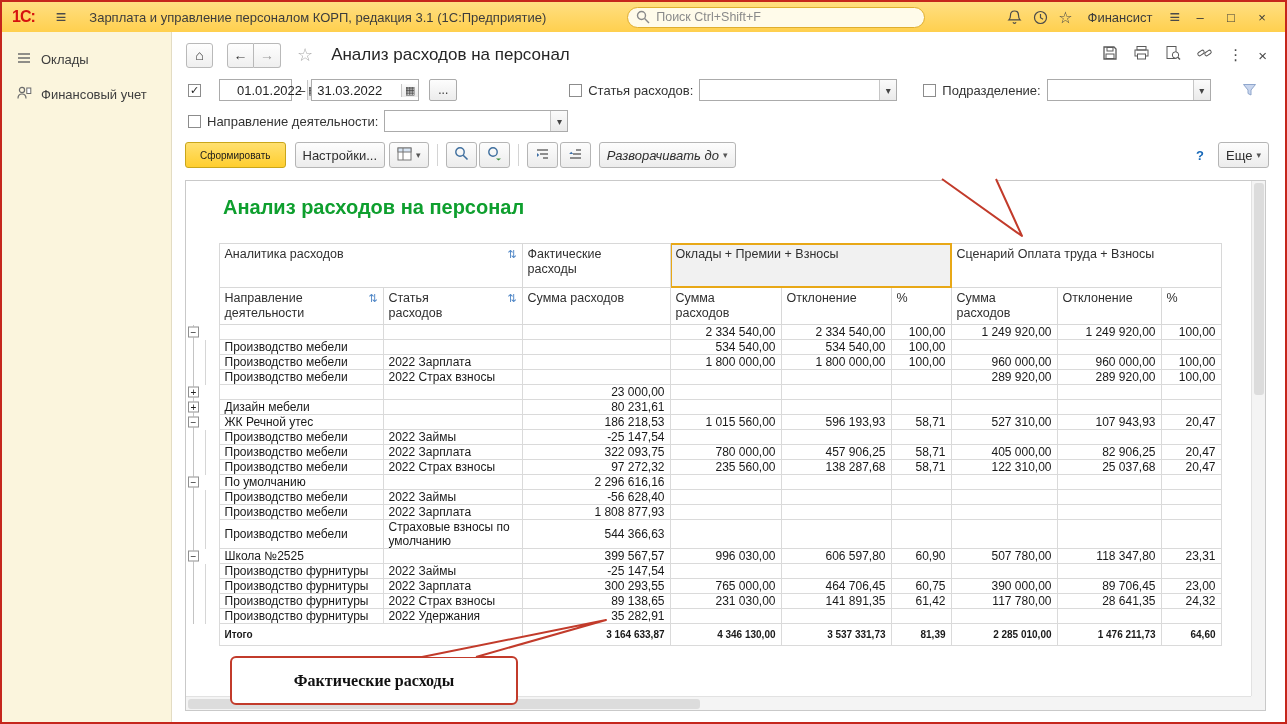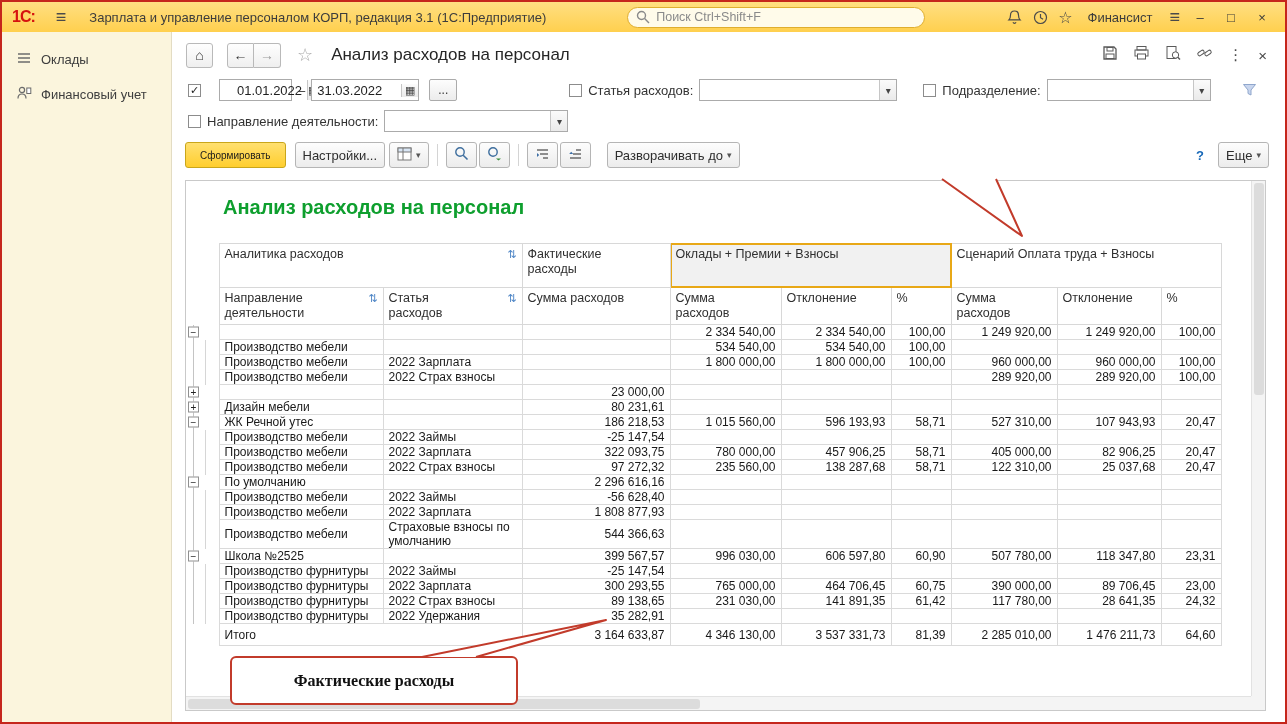--- a/index.html
+++ b/index.html
@@ -83,21 +83,21 @@
   .grid tbody .gut::after { content:''; position:absolute; left:7px; top:0; bottom:0; border-left:1px solid #C4C4C4; }
   .grid tbody .gut.sub::before { content:''; position:absolute; left:19px; top:0; bottom:0; border-left:1px solid #D6D6D6; }
   .grid tbody .gut.total::after { display:none; }
   .expander { position:absolute; left:2px; top:50%; transform:translateY(-50%); width:11px; height:11px;
     border:1px solid #909090; background:#fff; font-size:10px; line-height:9px; text-align:center;
     color:#222; z-index:2; cursor:pointer; }
   .sort { float:right; color:#4F86C6; font-size:11px; margin-left:3px; cursor:pointer; }
   .w92 { display:inline-block; width:92px; }
   .w62 { display:inline-block; width:62px; }
   .w58 { display:inline-block; width:58px; }
-  tr.total td { font-weight:normal; font-size:12px; height:22px; line-height:20px; }
+  tr.total td { font-weight:bold; font-size:10px; height:22px; line-height:20px; }
 
   .vscroll { position:absolute; top:0; right:0; bottom:14px; width:14px; background:#F4F4F4; border-left:1px solid #E2E2E2; }
   .vscroll .thumb { margin:2px auto 0; width:10px; height:212px; background:#DCDCDC; border-radius:3px; }
   .hscroll { position:absolute; left:0; right:14px; bottom:0; height:14px; background:#F4F4F4; border-top:1px solid #E2E2E2; }
   .hscroll .thumb { margin:2px 0 0 2px; width:512px; height:10px; background:#DCDCDC; border-radius:3px; }
   .corner { position:absolute; right:0; bottom:0; width:14px; height:14px; background:#F4F4F4; }
 
   
   .callout { position:absolute; background:#fff; border:2px solid #C23B2B; border-radius:6px;
     display:flex; align-items:center; justify-content:center; z-index:40;
@@ -304,21 +304,21 @@
       <button class="tbtn" style="margin-left:2px;">
         <span>
           <svg width="15" height="14" viewBox="0 0 15 14">
               <line x1="8" y1="3" x2="13" y2="3" stroke="#555" stroke-width="1.3"></line>
               <line x1="5" y1="7" x2="13" y2="7" stroke="#555" stroke-width="1.3"></line>
               <line x1="2" y1="11" x2="13" y2="11" stroke="#555" stroke-width="1.3"></line>
               <path d="M4.2 8 h-4 l2 -2.2 z" fill="#3C6EA5" transform="translate(1,-1)"></path>
             </svg>
         </span>
       </button>
-      <button class="tbtn" style="margin-left:16px;">
+      <button class="tbtn" style="margin-left:8px;font-style:italic;">
         <span>Разворачивать до</span>
         <span class="dd">▾</span>
       </button>
       <span style="margin-left:auto;"></span>
       <span class="help">?</span>
       <button class="tbtn">
         <span>Еще</span>
         <span class="dd">▾</span>
       </button>
     </div>

